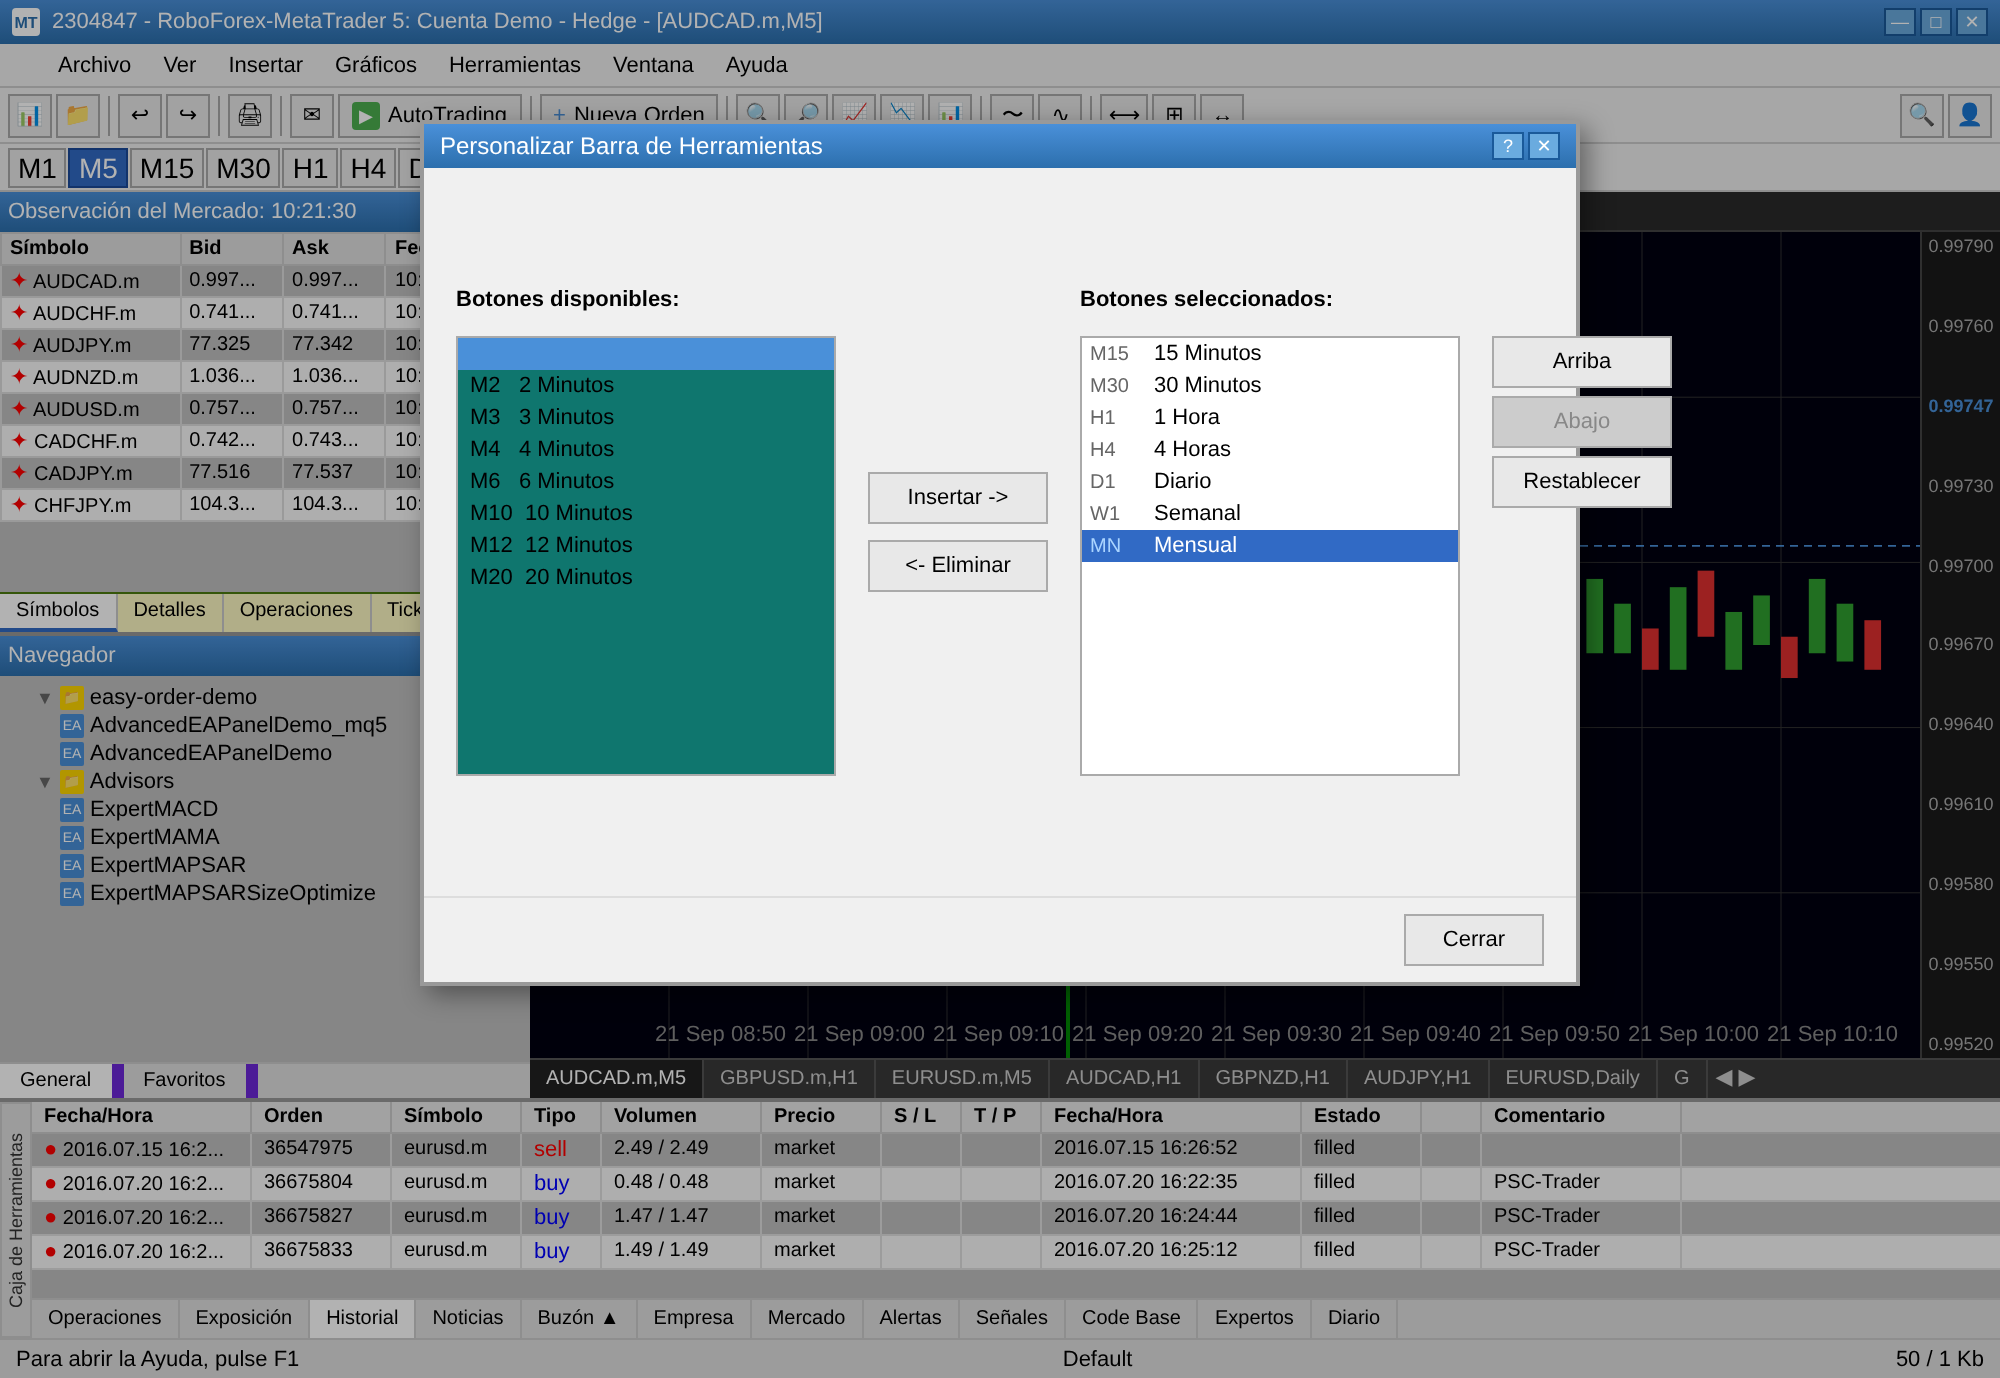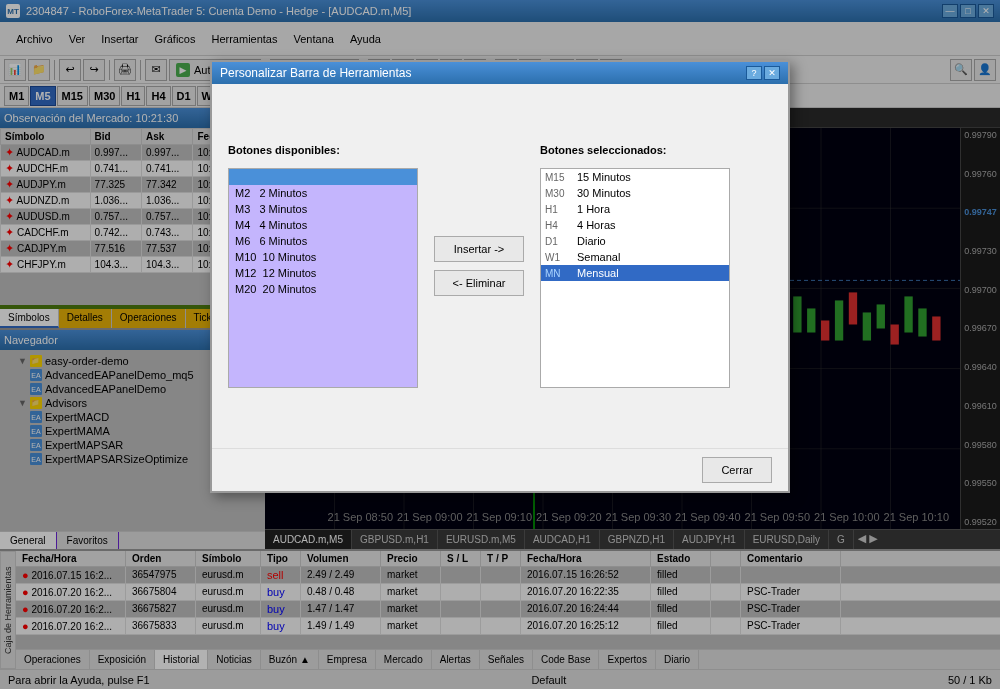--- a/index.html
+++ b/index.html
@@ -18,24 +18,24 @@
     }
     .title-bar-left { display: flex; align-items: center; gap: 6px; text-align: center; }
     .title-bar-icon { width: 14px; height: 14px; background: #fff; border-radius: 2px; display: flex; align-items: center; justify-content: center; font-size: 8px; color: #2c6fad; font-weight: bold; }
     .title-bar-text { font-size: 11px; font-weight: normal; }
     .title-bar-buttons { display: flex; gap: 2px; }
     .title-btn { width: 16px; height: 14px; background: #6aabdf; border: 1px solid #1a5a9a; color: white; font-size: 9px; display: flex; align-items: center; justify-content: center; cursor: pointer; }
 
     
     .menu-bar {
       background: #f0f0f0;
-      height: 34px;
-      display: flex;
-      align-items: center;
-      padding: 0 8px;
+      height: 22px;
+      display: flex;
+      align-items: center;
+      padding: 0 21px;
       border-bottom: 1px solid #ccc;
     }
     .menu-item { padding: 2px 8px; cursor: pointer; font-size: 11px; }
 
     
     .toolbar {
       background: #f0f0f0;
       height: 28px;
       display: flex;
       align-items: center;
@@ -93,22 +93,21 @@
     .tf-btn {
       height: 20px;
       min-width: 24px;
       padding: 0 4px;
       background: #e8e8e8;
       border: 1px solid #aaa;
       display: flex;
       align-items: center;
       justify-content: center;
       cursor: pointer;
-      font-size: 11px;
-      font-weight: bold;
+      font-size: 14px;
     }
     .tf-btn.active { background: #316ac5; color: white; border-color: #1a4a9a; }
 
     .panel-header {
       background: linear-gradient(to bottom, #4a90d9, #2c6fad);
       color: white;
       height: 20px;
       display: flex;
       align-items: center;
       padding: 0 4px;
@@ -117,40 +116,40 @@
     .panel-header span { font-size: 11px; }
     .panel-close { cursor: pointer; font-size: 12px; }
 
     .market-table { width: 100%; border-collapse: collapse; }
     .market-table th { background: #e0e0e0; border: 1px solid #ccc; padding: 2px 4px; text-align: left; font-size: 10px; cursor: pointer; }
     .market-table td { border: 1px solid #ddd; padding: 1px 4px; font-size: 10px; }
     .market-table tr:nth-child(even) { background: #f9f9f9; }
 
     .panel-tabs {
       display: flex;
-      background: #eab308;
-      border-top: 4px solid #4d7c0f;
+      background: #fef9c3;
+      border-top: 1px solid #4d7c0f;
     }
     .panel-tab {
       padding: 3px 8px;
       font-size: 10px;
       cursor: pointer;
       border-right: 1px solid #ccc;
     }
     .panel-tab.active { background: white; border-bottom: 2px solid #316ac5; }
     .nav-tree { padding: 4px; overflow-y: auto; flex: 1; font-size: 11px; }
     .nav-item { padding: 1px 2px; display: flex; align-items: center; gap: 3px; cursor: pointer; }
     .nav-expand { font-size: 9px; color: #666; }
     .nav-icon { width: 12px; height: 12px; background: #FFD700; border-radius: 1px; display: inline-flex; align-items: center; justify-content: center; font-size: 7px; }
     .nav-icon.folder { background: #FFD700; }
     .nav-icon.expert { background: #4a90d9; color: white; }
     .nav-indent1 { margin-left: 12px; }
     .nav-indent2 { margin-left: 24px; text-align: right; }
     .nav-bottom-tabs { display: flex; background: #e0e0e0; border-top: 1px solid #ccc; }
-    .nav-bottom-tab { padding: 3px 10px; font-size: 10px; cursor: pointer; border-right: 1px solid #6d28d9; }
+    .nav-bottom-tab { padding: 3px 10px; font-size: 10px; cursor: pointer; border-right: 6px solid #6d28d9; }
     .nav-bottom-tab.active { background: white; }
 
     
     .chart-area {
       flex: 1;
       background: #1e1e1e;
       position: relative;
       overflow: hidden;
       display: flex;
       flex-direction: column;
@@ -304,21 +303,21 @@
       cursor: pointer;
     }
     .dialog-content { padding: 16px; display: flex; gap: 16px; }
     .dialog-column { display: flex; flex-direction: column; gap: 8px; }
     .dialog-column-label { font-size: 11px; font-weight: bold; margin-bottom: 4px; }
     .dialog-list-container { position: relative; }
     .dialog-list {
       width: 190px;
       height: 220px;
       border: 1px solid #aaa;
-      background: #c4b5fd;
+      background: #0f766e;
       overflow-y: auto;
       font-size: 11px;
     }
     .dialog-list-item {
       padding: 2px 6px;
       cursor: pointer;
       white-space: nowrap;
     }
     .dialog-list-item.blue-sel { background: #4a90d9; color: white; }
     .dialog-middle { display: flex; flex-direction: column; justify-content: center; gap: 8px; }
@@ -889,20 +888,26 @@
                 <span>Semanal</span>
               </div>
               <div class="dialog-right-item selected-blue">
                 <span class="tf-label">MN</span>
                 <span>Mensual</span>
               </div>
             </div>
           </div>
         </div>
 
+        <div class="dialog-right-btns">
+          <div style="height:20px;"></div>
+          <div class="dialog-btn">Arriba</div>
+          <div class="dialog-btn" style="background:#ccc; color:#888;">Abajo</div>
+          <div class="dialog-btn">Restablecer</div>
+        </div>
       </div>
 
       <div class="dialog-footer">
         <div class="dialog-btn" style="width:70px; background:#e8e8e8;">Cerrar</div>
       </div>
     </div>
   </div>
 
 </div>
 

